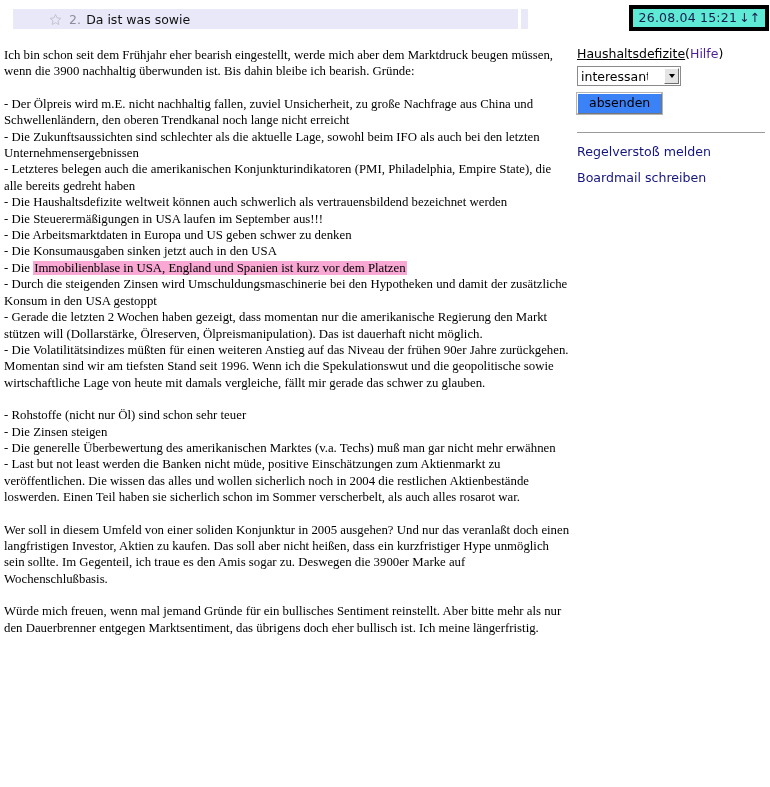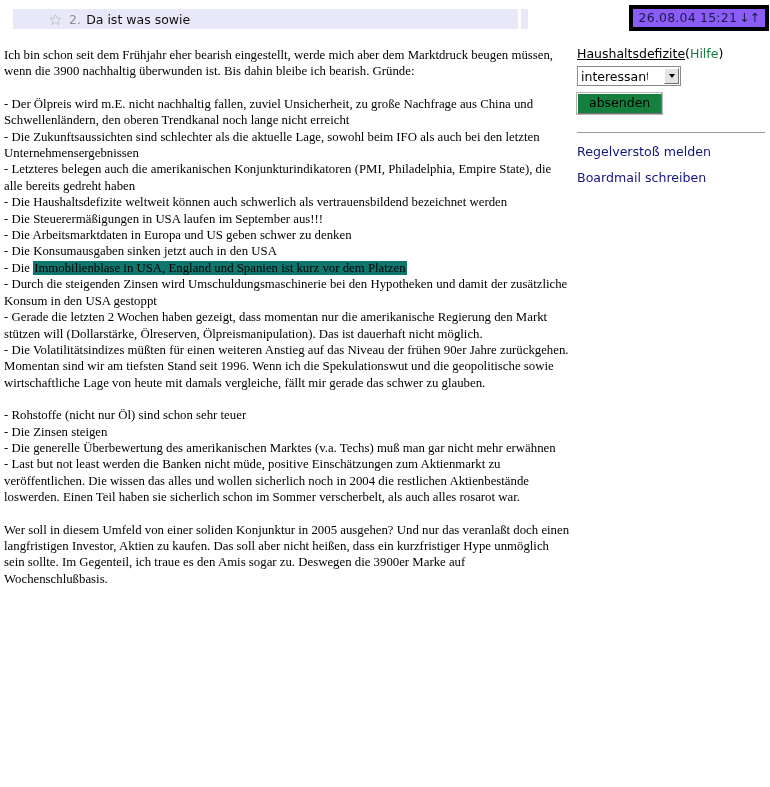--- a/index.html
+++ b/index.html
@@ -58,21 +58,21 @@
     width: 7px;
     height: 20px;
     background: #e8e8f8;
   }
 
   #timestamp-box {
     position: absolute;
     right: 1px;
     top: 5px;
     border: 4px solid #000000;
-    background: #8b5cf6;
+    background: #5eead4;
     padding: 2px 5px 3px 6px;
     font-size: 12.5px;
     color: #19194a;
     letter-spacing: .2px;
     white-space: nowrap;
     line-height: 1.05;
   }
   #timestamp-box .arrows {
     letter-spacing: 0;
     padding-left: 2px;
@@ -90,41 +90,41 @@
     line-height: 16.4px;
     font-size: 12.8px;
     color: #000000;
   }
   #post-body p {
     margin: 0 0 16px 0;
     font-family: Liberation Serif, serif;
   }
   #post-body p:last-child { margin-bottom: 0; }
   .hl {
-    background: #0f766e;
+    background: #f9a8d4;
     padding: 0 1px;
   }
 
   
   #sidebar {
     position: absolute;
     left: 577px;
     top: 10px;
     width: 190px;
   }
   #rating-label {
     font-size: 12.5px;
     color: #000;
     margin-bottom: 5px;
     white-space: nowrap;
   }
   #rating-label .lbl { text-decoration: underline; }
   #rating-label .paren { color: #000; }
   #rating-label a {
-    color: #15803d;
+    color: #4c1d95;
     text-decoration: none;
   }
   #rating-select {
     font-family: "DejaVu Sans", "Liberation Sans", sans-serif;
     font-size: 12.5px;
     width: 104px;
     height: 20px;
     border: 1px solid #8a8a8a;
     background: #ffffff;
     color: #000;
@@ -158,21 +158,21 @@
     display: block;
     width: 0; height: 0;
     border-left: 3.5px solid transparent;
     border-right: 3.5px solid transparent;
     border-top: 4px solid #000;
   }
   #submit-button {
     margin-top: 7px;
     font-family: "DejaVu Sans", "Liberation Sans", sans-serif;
     font-size: 12.5px;
-    background: #15803d;
+    background: #3b82f6;
     border: 1px solid #ffffff;
     border-right-color: #767676;
     border-bottom-color: #767676;
     outline: 1px solid #b4b4b4;
     color: #000;
     padding: 2px 11px 3px 11px;
     line-height: 14px;
   }
   #sidebar-divider {
     margin-top: 18px;
@@ -214,20 +214,21 @@
   <div id="post-body">
 
     <p>Ich bin schon seit dem Frühjahr eher bearish eingestellt, werde mich aber dem Marktdruck beugen müssen, wenn die 3900 nachhaltig überwunden ist. Bis dahin bleibe ich bearish. Gründe:</p>
 
     <p><span>- Der Ölpreis wird m.E. nicht nachhaltig fallen, zuviel Unsicherheit, zu große Nachfrage aus China und Schwellenländern, den oberen Trendkanal noch lange nicht erreicht</span><br><span>- Die Zukunftsaussichten sind schlechter als die aktuelle Lage, sowohl beim IFO als auch bei den letzten Unternehmensergebnissen</span><br><span>- Letzteres belegen auch die amerikanischen Konjunkturindikatoren (PMI, Philadelphia, Empire State), die alle bereits gedreht haben</span><br><span>- Die Haushaltsdefizite weltweit können auch schwerlich als vertrauensbildend bezeichnet werden</span><br><span>- Die Steuerermäßigungen in USA laufen im September aus!!!</span><br><span>- Die Arbeitsmarktdaten in Europa und US geben schwer zu denken</span><br><span>- Die Konsumausgaben sinken jetzt auch in den USA</span><br><span>- Die </span><span class="hl">Immobilienblase in USA, England und Spanien ist kurz vor dem Platzen</span><br><span>- Durch die steigenden Zinsen wird Umschuldungsmaschinerie bei den Hypotheken und damit der zusätzliche Konsum in den USA gestoppt</span><br><span>- Gerade die letzten 2 Wochen haben gezeigt, dass momentan nur die amerikanische Regierung den Markt stützen will (Dollarstärke, Ölreserven, Ölpreismanipulation). Das ist dauerhaft nicht möglich.</span><br><span>- Die Volatilitätsindizes müßten für einen weiteren Anstieg auf das Niveau der frühen 90er Jahre zurückgehen. Momentan sind wir am tiefsten Stand seit 1996. Wenn ich die Spekulationswut und die geopolitische sowie wirtschaftliche Lage von heute mit damals vergleiche, fällt mir gerade das schwer zu glauben.</span></p>
 
     <p><span>- Rohstoffe (nicht nur Öl) sind schon sehr teuer</span><br><span>- Die Zinsen steigen</span><br><span>- Die generelle Überbewertung des amerikanischen Marktes (v.a. Techs) muß man gar nicht mehr erwähnen</span><br><span>- Last but not least werden die Banken nicht müde, positive Einschätzungen zum Aktienmarkt zu veröffentlichen. Die wissen das alles und wollen sicherlich noch in 2004 die restlichen Aktienbestände loswerden. Einen Teil haben sie sicherlich schon im Sommer verscherbelt, als auch alles rosarot war.</span></p>
 
     <p>Wer soll in diesem Umfeld von einer soliden Konjunktur in 2005 ausgehen? Und nur das veranlaßt doch einen langfristigen Investor, Aktien zu kaufen. Das soll aber nicht heißen, dass ein kurzfristiger Hype unmöglich sein sollte. Im Gegenteil, ich traue es den Amis sogar zu. Deswegen die 3900er Marke auf Wochenschlußbasis.</p>
 
+    <p>Würde mich freuen, wenn mal jemand Gründe für ein bullisches Sentiment reinstellt. Aber bitte mehr als nur den Dauerbrenner entgegen Marktsentiment, das übrigens doch eher bullisch ist. Ich meine längerfristig.</p>
   </div>
 
   <div id="sidebar">
 
     <div id="rating-label"><span class="lbl">Haushaltsdefizite</span><span class="paren">(</span><a href="#">Hilfe</a><span class="paren">)</span></div>
 
     <div id="rating-select">
       <span class="sel-value">interessant</span>
       <span class="sel-arrow">
           <i></i>

